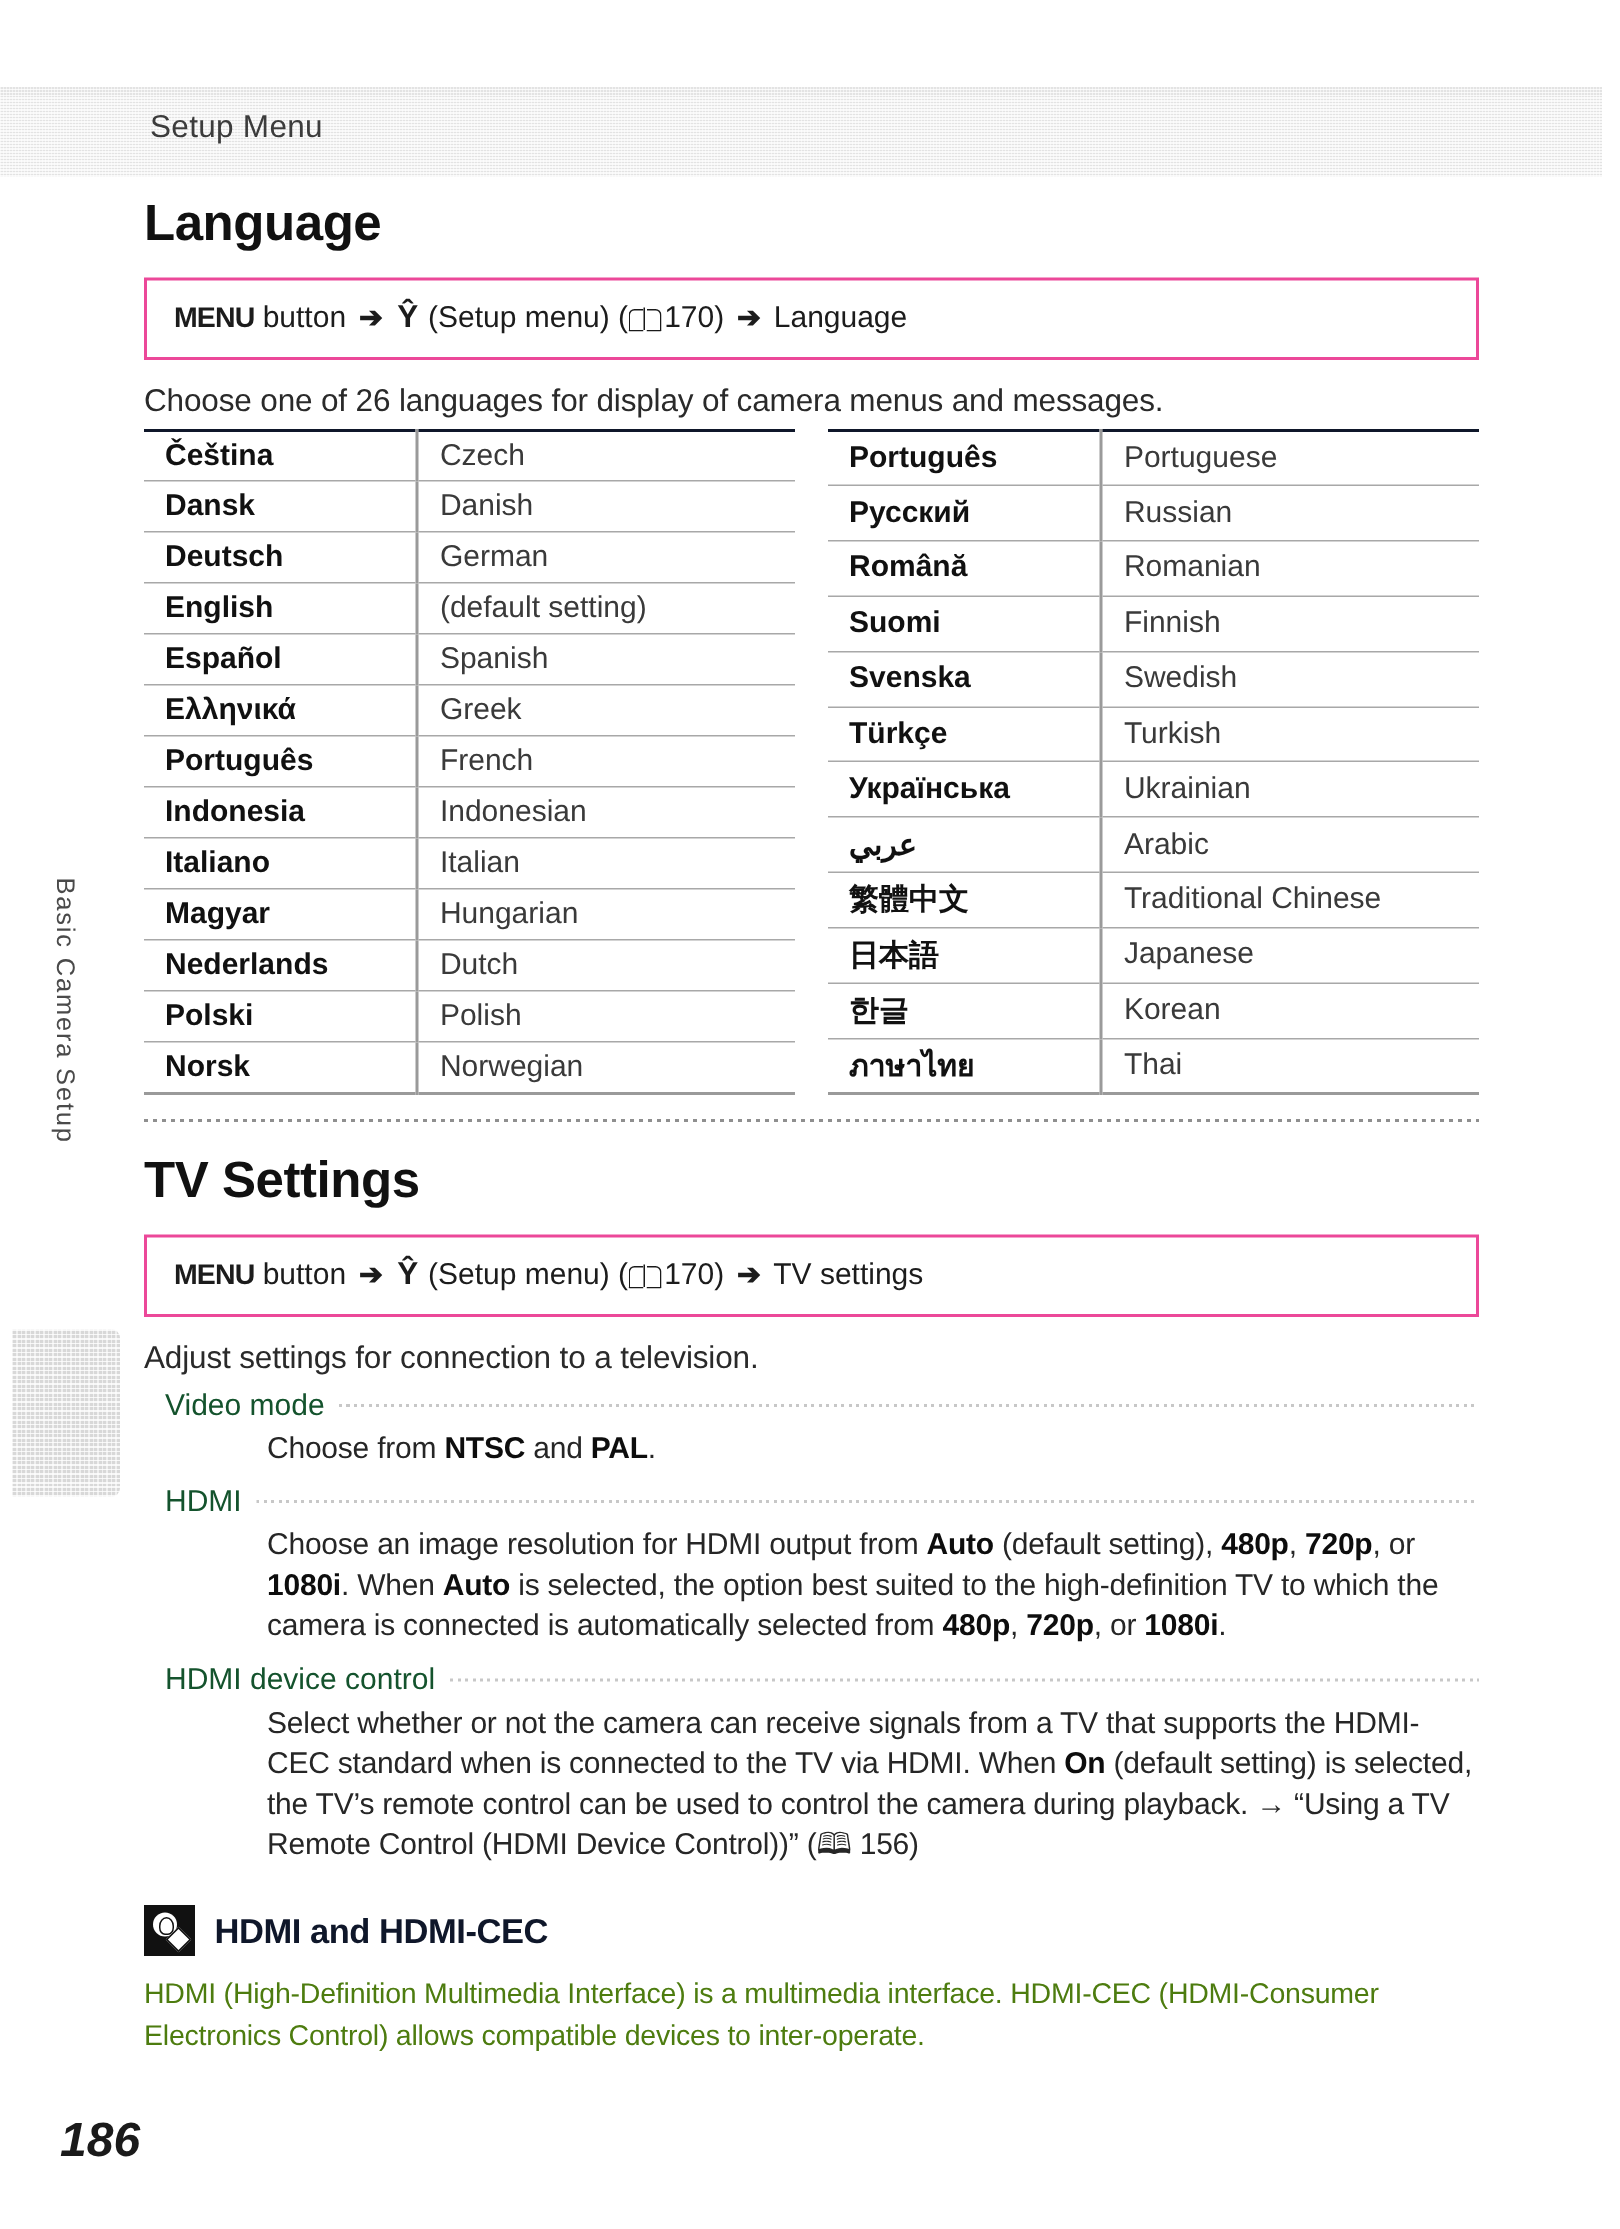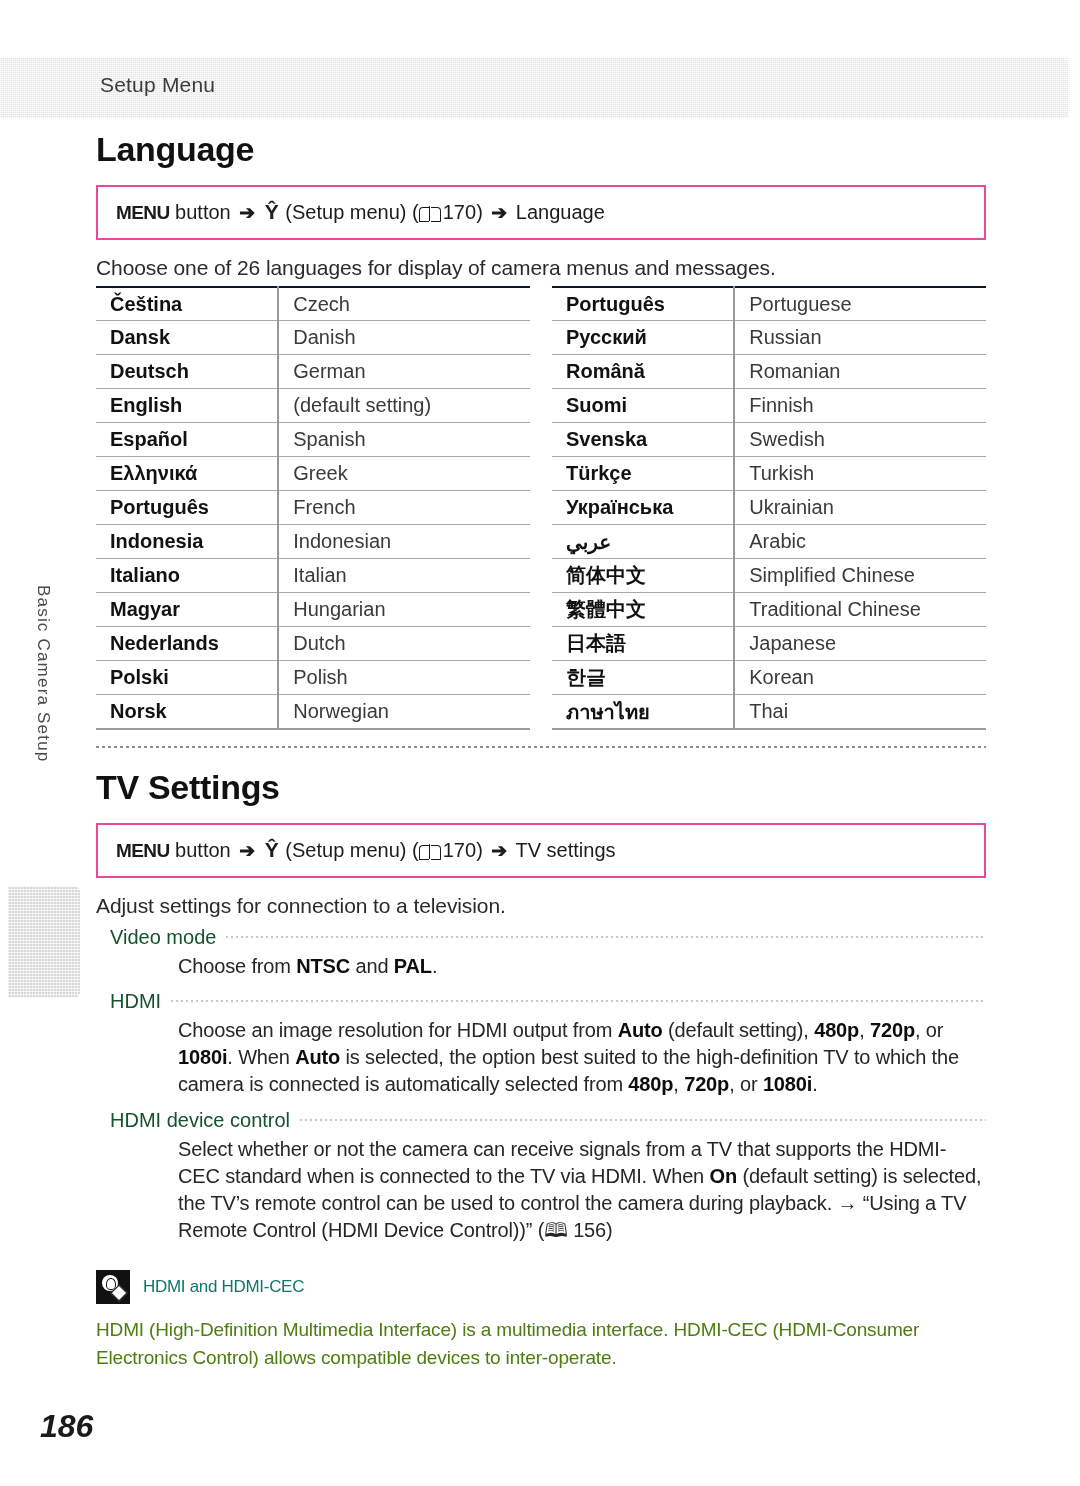--- a/index.html
+++ b/index.html
@@ -227,24 +227,24 @@
   }
   .bulb-icon .base {
     position: absolute;
     left: 17px; top: 17px;
     width: 12px; height: 12px;
     background: #fff;
     transform: rotate(45deg);
     border: 1.4px solid #111;
   }
   .note-title {
-    font-size: 17px;
-    font-weight: normal;
+    font-size: 23px;
+    font-weight: bold;
     letter-spacing: -0.3px;
-    color: #0f766e;
+    color: #0f172a;
   }
   .note-text {
     font-size: 19px;
     color: #4d7c0f;
     line-height: 1.45;
     letter-spacing: -0.15px;
   }
 
   
   .folio {
@@ -366,24 +366,20 @@
             <td class="native">Türkçe</td>
             <td class="english">Turkish</td>
           </tr>
           <tr>
             <td class="native">Українська</td>
             <td class="english">Ukrainian</td>
           </tr>
           <tr>
             <td class="native">عربي</td>
             <td class="english">Arabic</td>
-          </tr>
-          <tr>
-            <td class="native">简体中文</td>
-            <td class="english">Simplified Chinese</td>
           </tr>
           <tr>
             <td class="native">繁體中文</td>
             <td class="english">Traditional Chinese</td>
           </tr>
           <tr>
             <td class="native">日本語</td>
             <td class="english">Japanese</td>
           </tr>
           <tr>

